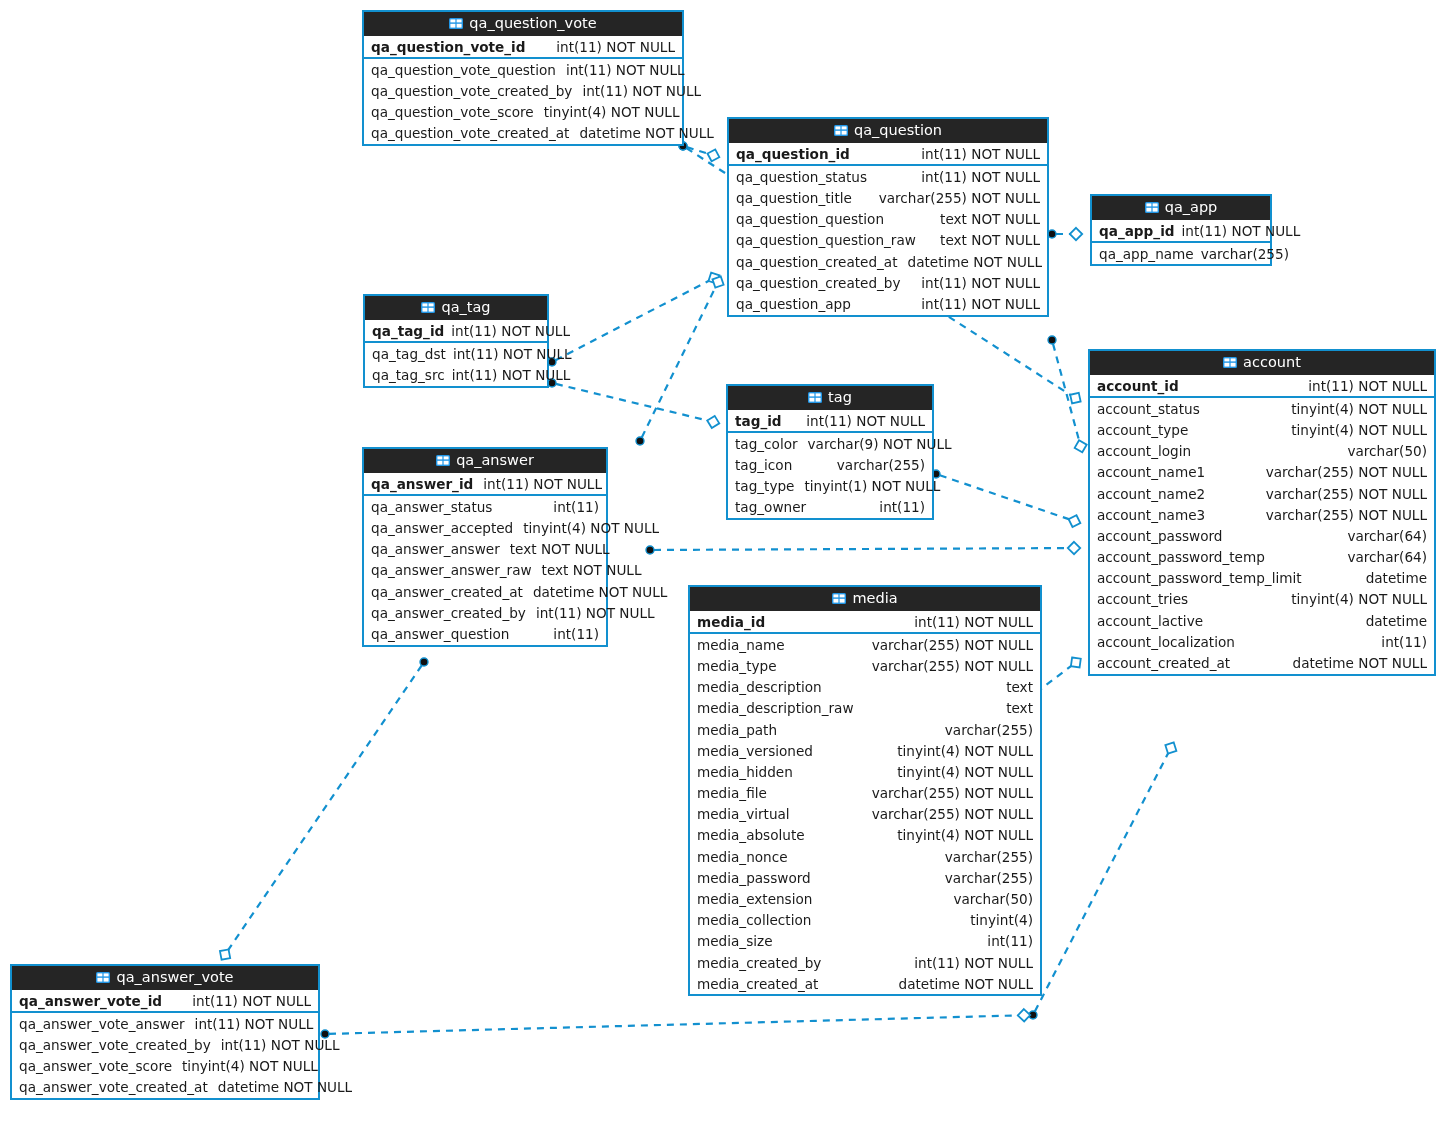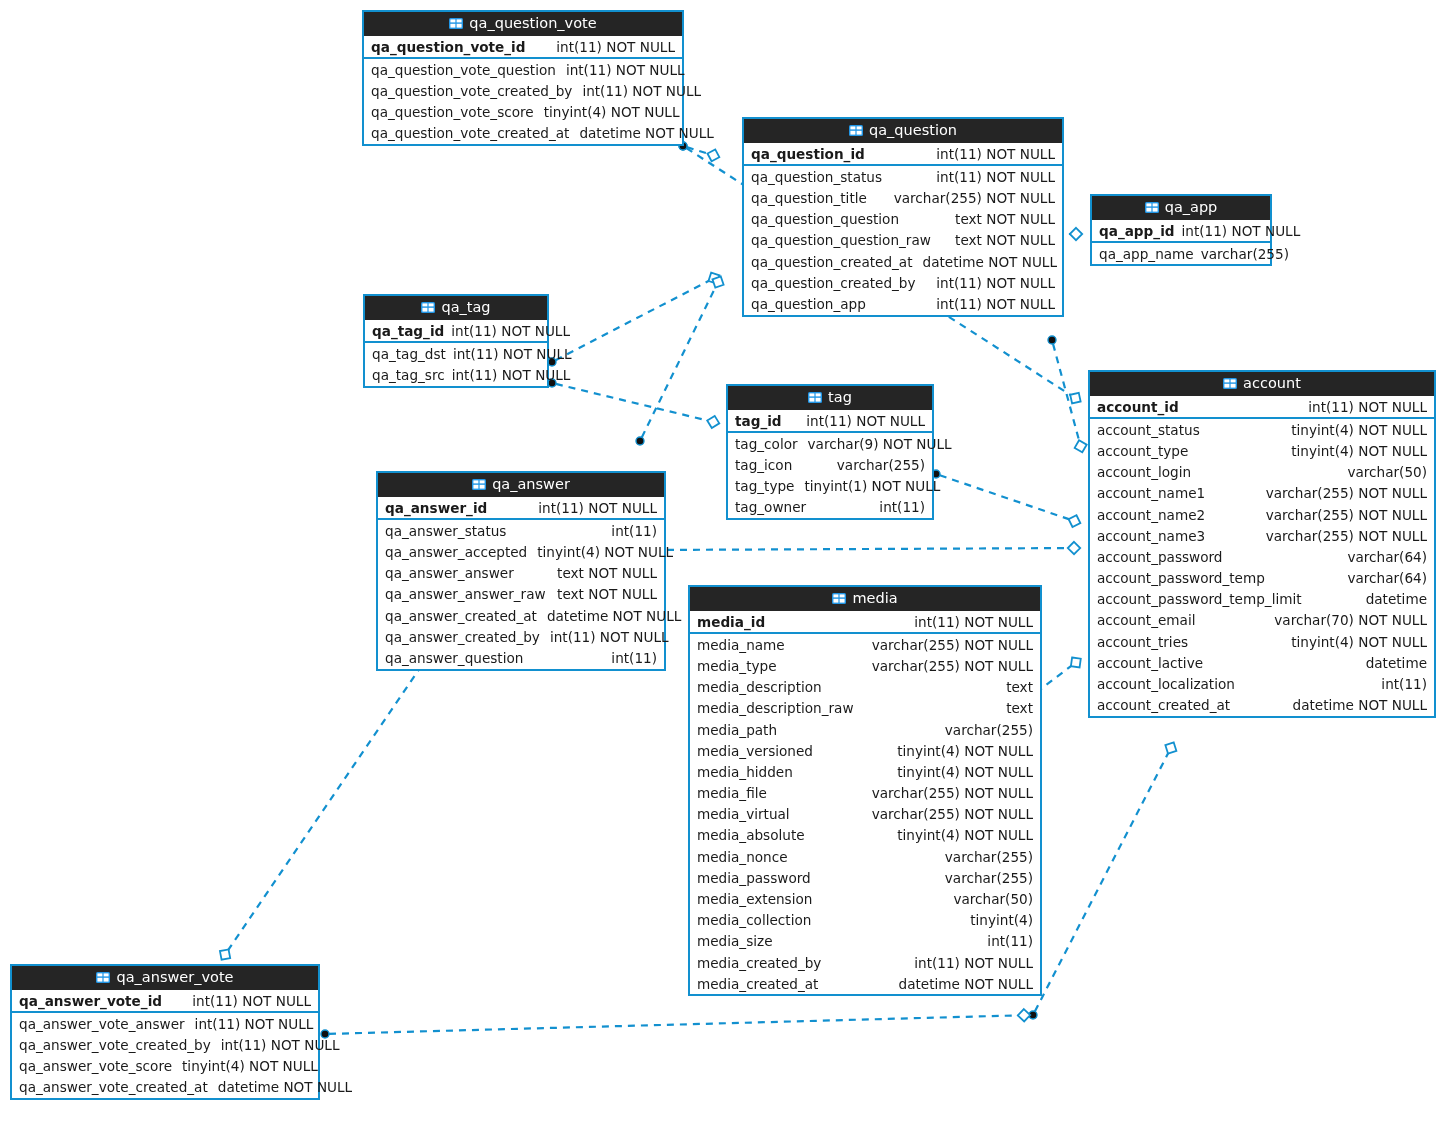--- a/index.html
+++ b/index.html
@@ -149,21 +149,21 @@
         <div class="row">
           <span class="col-name">qa_question_vote_score</span>
           <span class="col-type">tinyint(4) NOT NULL</span>
         </div>
         <div class="row">
           <span class="col-name">qa_question_vote_created_at</span>
           <span class="col-type">datetime NOT NULL</span>
         </div>
       </div>
     </div>
-    <div class="table-box" id="tbl-qa_question" style="left: 727px; top: 117px; width: 322px; margin-left: 15px;">
+    <div class="table-box" id="tbl-qa_question" style="left: 727px; top: 117px; width: 322px;">
       <div class="tbl-header">
         <span class="tbl-icon">
           <svg width="14" height="11" viewBox="0 0 14 11">
             <rect x="0" y="0" width="14" height="11" rx="1.5" fill="#2196e6"></rect>
             <rect x="1.4" y="1.4" width="5" height="3" fill="#ffffff"></rect>
             <rect x="7.6" y="1.4" width="5" height="3" fill="#ffffff"></rect>
             <rect x="1.4" y="5.8" width="5" height="3.8" fill="#ffffff"></rect>
             <rect x="7.6" y="5.8" width="5" height="3.8" fill="#ffffff"></rect>
           </svg>
         </span>
@@ -293,21 +293,21 @@
         <div class="row">
           <span class="col-name">tag_type</span>
           <span class="col-type">tinyint(1) NOT NULL</span>
         </div>
         <div class="row">
           <span class="col-name">tag_owner</span>
           <span class="col-type">int(11)</span>
         </div>
       </div>
     </div>
-    <div class="table-box" id="tbl-account" style="left: 1088px; top: 370px; width: 348px;">
+    <div class="table-box" id="tbl-account" style="left: 1088px; top: 349px; width: 348px;">
       <div class="tbl-header">
         <span class="tbl-icon">
           <svg width="14" height="11" viewBox="0 0 14 11">
             <rect x="0" y="0" width="14" height="11" rx="1.5" fill="#2196e6"></rect>
             <rect x="1.4" y="1.4" width="5" height="3" fill="#ffffff"></rect>
             <rect x="7.6" y="1.4" width="5" height="3" fill="#ffffff"></rect>
             <rect x="1.4" y="5.8" width="5" height="3.8" fill="#ffffff"></rect>
             <rect x="7.6" y="5.8" width="5" height="3.8" fill="#ffffff"></rect>
           </svg>
         </span>
@@ -350,42 +350,38 @@
         </div>
         <div class="row">
           <span class="col-name">account_password_temp</span>
           <span class="col-type">varchar(64)</span>
         </div>
         <div class="row">
           <span class="col-name">account_password_temp_limit</span>
           <span class="col-type">datetime</span>
         </div>
         <div class="row">
-          <span class="col-name">account_email</span>
-          <span class="col-type">varchar(70) NOT NULL</span>
-        </div>
-        <div class="row">
           <span class="col-name">account_tries</span>
           <span class="col-type">tinyint(4) NOT NULL</span>
         </div>
         <div class="row">
           <span class="col-name">account_lactive</span>
           <span class="col-type">datetime</span>
         </div>
         <div class="row">
           <span class="col-name">account_localization</span>
           <span class="col-type">int(11)</span>
         </div>
         <div class="row">
           <span class="col-name">account_created_at</span>
           <span class="col-type">datetime NOT NULL</span>
         </div>
       </div>
     </div>
-    <div class="table-box" id="tbl-qa_answer" style="left: 362px; top: 471px; width: 290px; margin-left: 14px;">
+    <div class="table-box" id="tbl-qa_answer" style="left: 362px; top: 447px; width: 246px;">
       <div class="tbl-header">
         <span class="tbl-icon">
           <svg width="14" height="11" viewBox="0 0 14 11">
             <rect x="0" y="0" width="14" height="11" rx="1.5" fill="#2196e6"></rect>
             <rect x="1.4" y="1.4" width="5" height="3" fill="#ffffff"></rect>
             <rect x="7.6" y="1.4" width="5" height="3" fill="#ffffff"></rect>
             <rect x="1.4" y="5.8" width="5" height="3.8" fill="#ffffff"></rect>
             <rect x="7.6" y="5.8" width="5" height="3.8" fill="#ffffff"></rect>
           </svg>
         </span>

